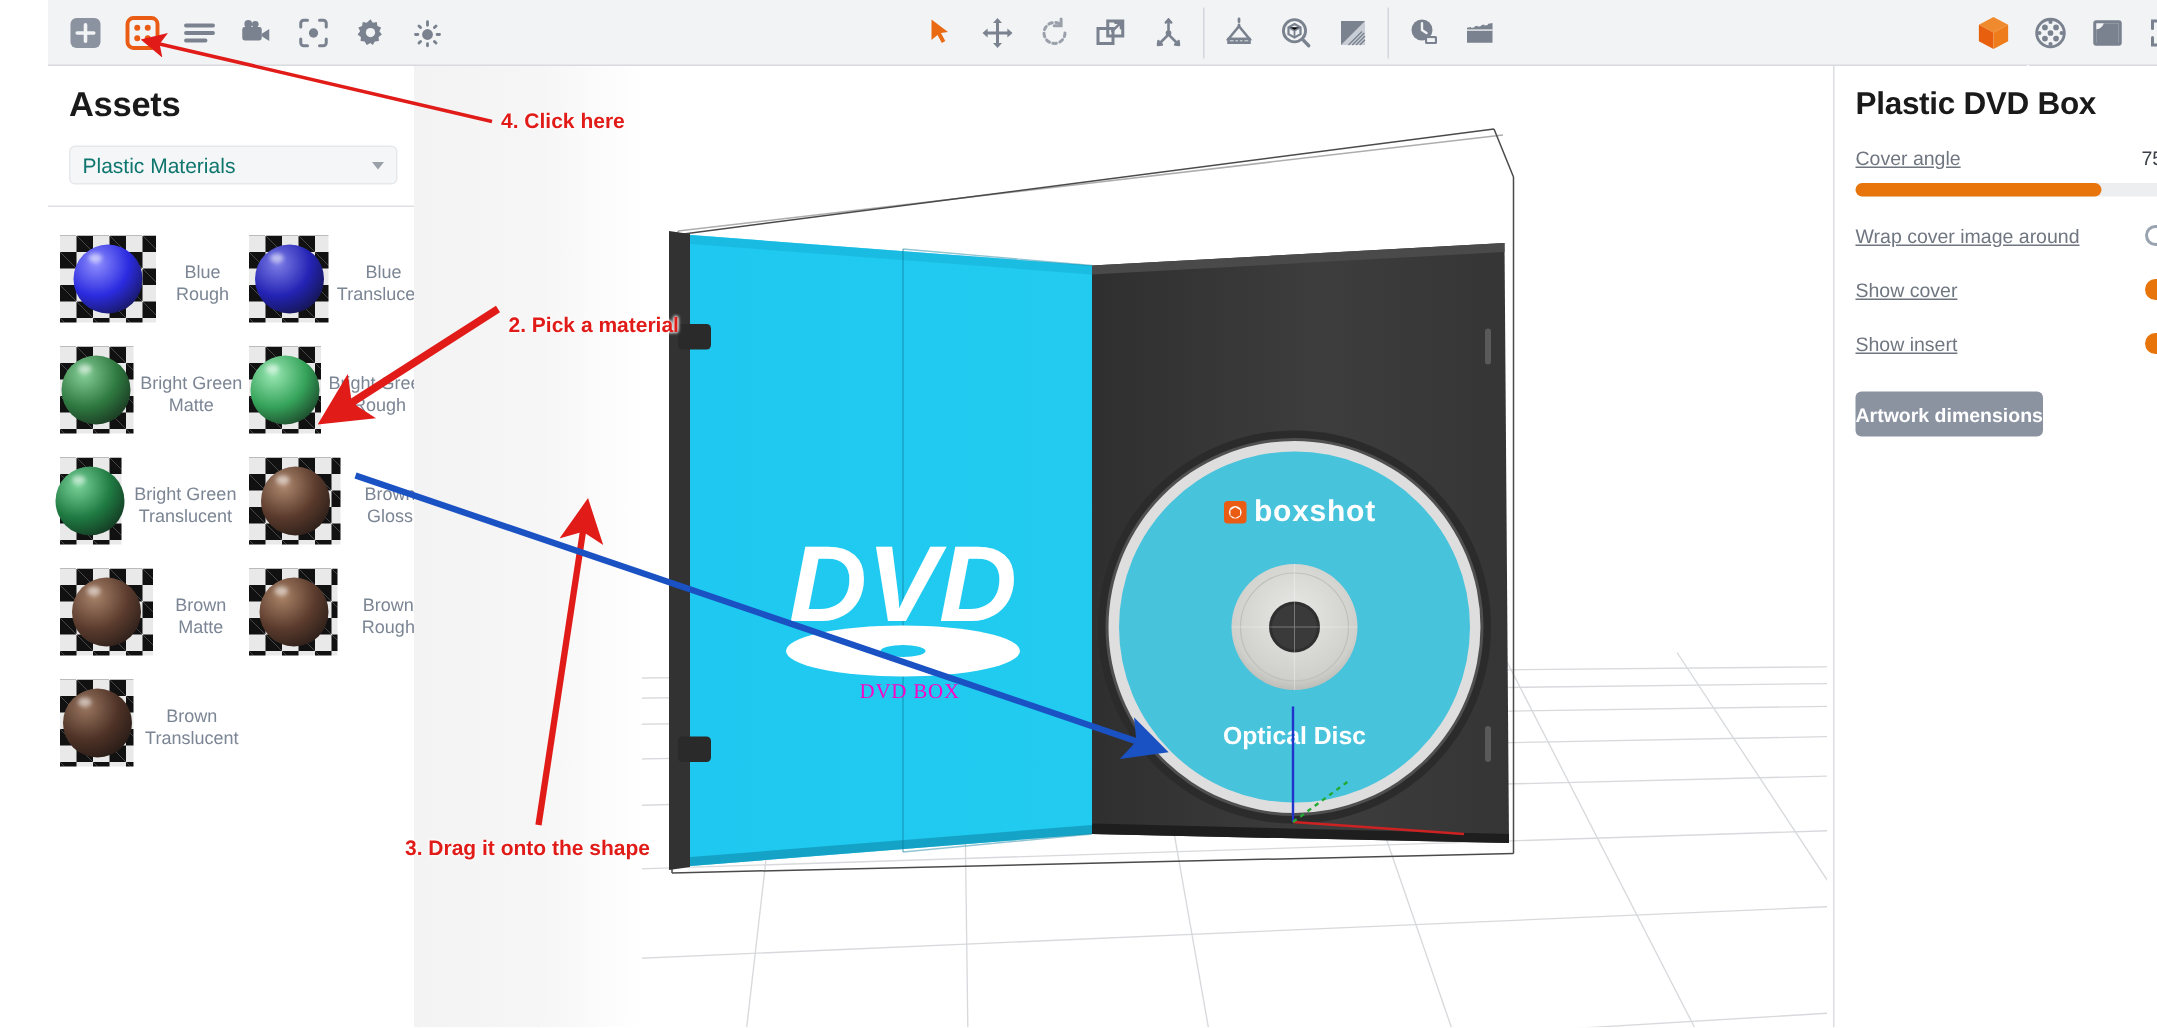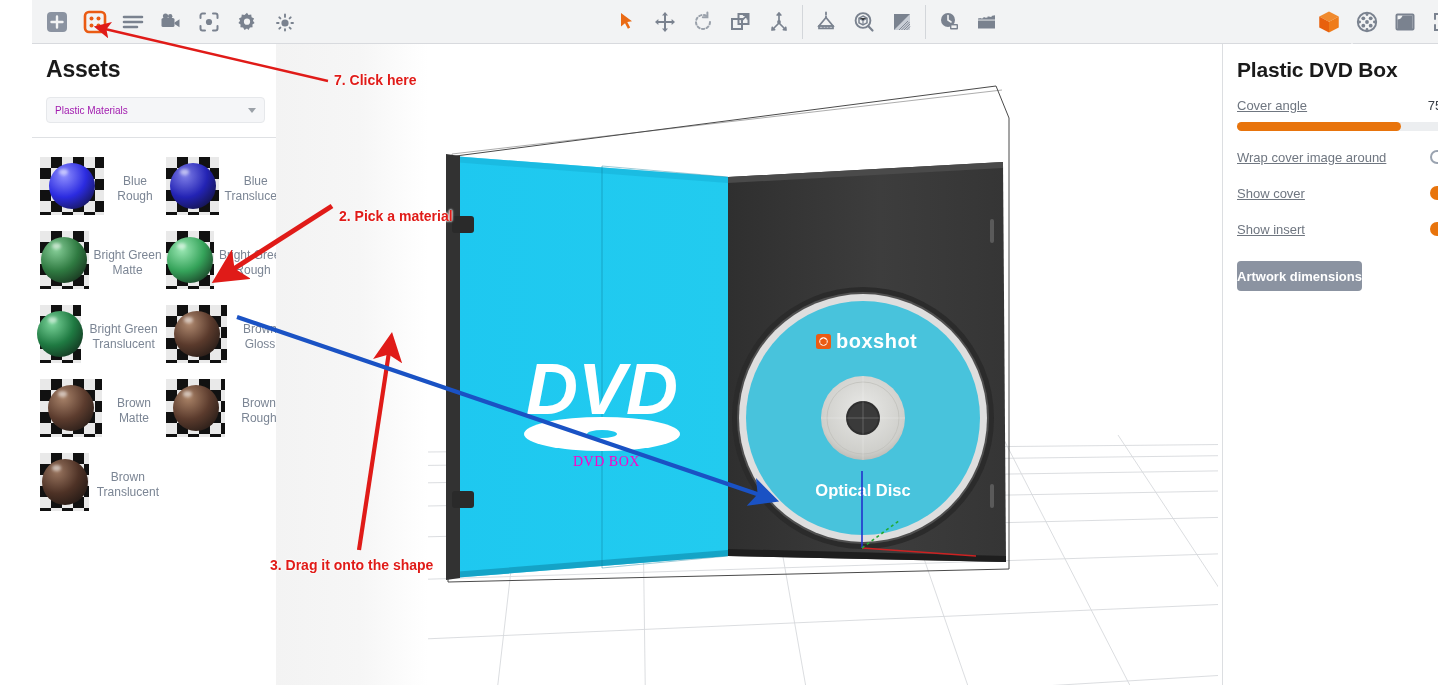--- a/index.html
+++ b/index.html
@@ -58,21 +58,21 @@
   .combo {
     margin: 14px 14px 0 14px;
     height: 26px;
     background: #f5f6f8;
     border: 1px solid #e6e8eb;
     border-radius: 4px;
     display: flex; align-items: center;
     padding: 0 8px;
     cursor: pointer;
   }
-  .combo-label { font-size: 10px; color: #a21caf; flex: 1; }
+  .combo-label { font-size: 14px; color: #0f766e; flex: 1; }
   .combo-caret {
     width: 0; height: 0;
     border-left: 4px solid transparent;
     border-right: 4px solid transparent;
     border-top: 5px solid #9ba1a8;
   }
   .assets-divider {
     margin-top: 14px; height: 1px; background: #dfe1e4;
   }
   .asset-grid {
@@ -629,18 +629,18 @@
 
     <path d="M296 81 L73 29" stroke="#e01b18" stroke-width="2.4" fill="none" marker-end="url(#redhead)"></path>
 
     <path d="M300 206 L200 270" stroke="#e01b18" stroke-width="5" fill="none" marker-end="url(#redhead)"></path>
 
     <path d="M327 550 L357 352" stroke="#e01b18" stroke-width="4.2" fill="none" marker-end="url(#redhead)"></path>
 
     <path d="M205 317 L728 495" stroke="#1a52c4" stroke-width="4.2" fill="none" marker-end="url(#bluehead)"></path>
   </svg>
 
-  <div class="anno" style="left:302px; top:72px;">7. Click here</div>
+  <div class="anno" style="left:302px; top:72px;">4. Click here</div>
   <div class="anno" style="left:307px; top:208px;">2. Pick a material</div>
   <div class="anno" style="left:238px; top:557px;">3. Drag it onto the shape</div>
   <div class="anno-dvdbox" style="left:541px; top:454px;font-family:Liberation Serif, serif;">DVD BOX</div>
 
 </div>
 
 </body></html>

